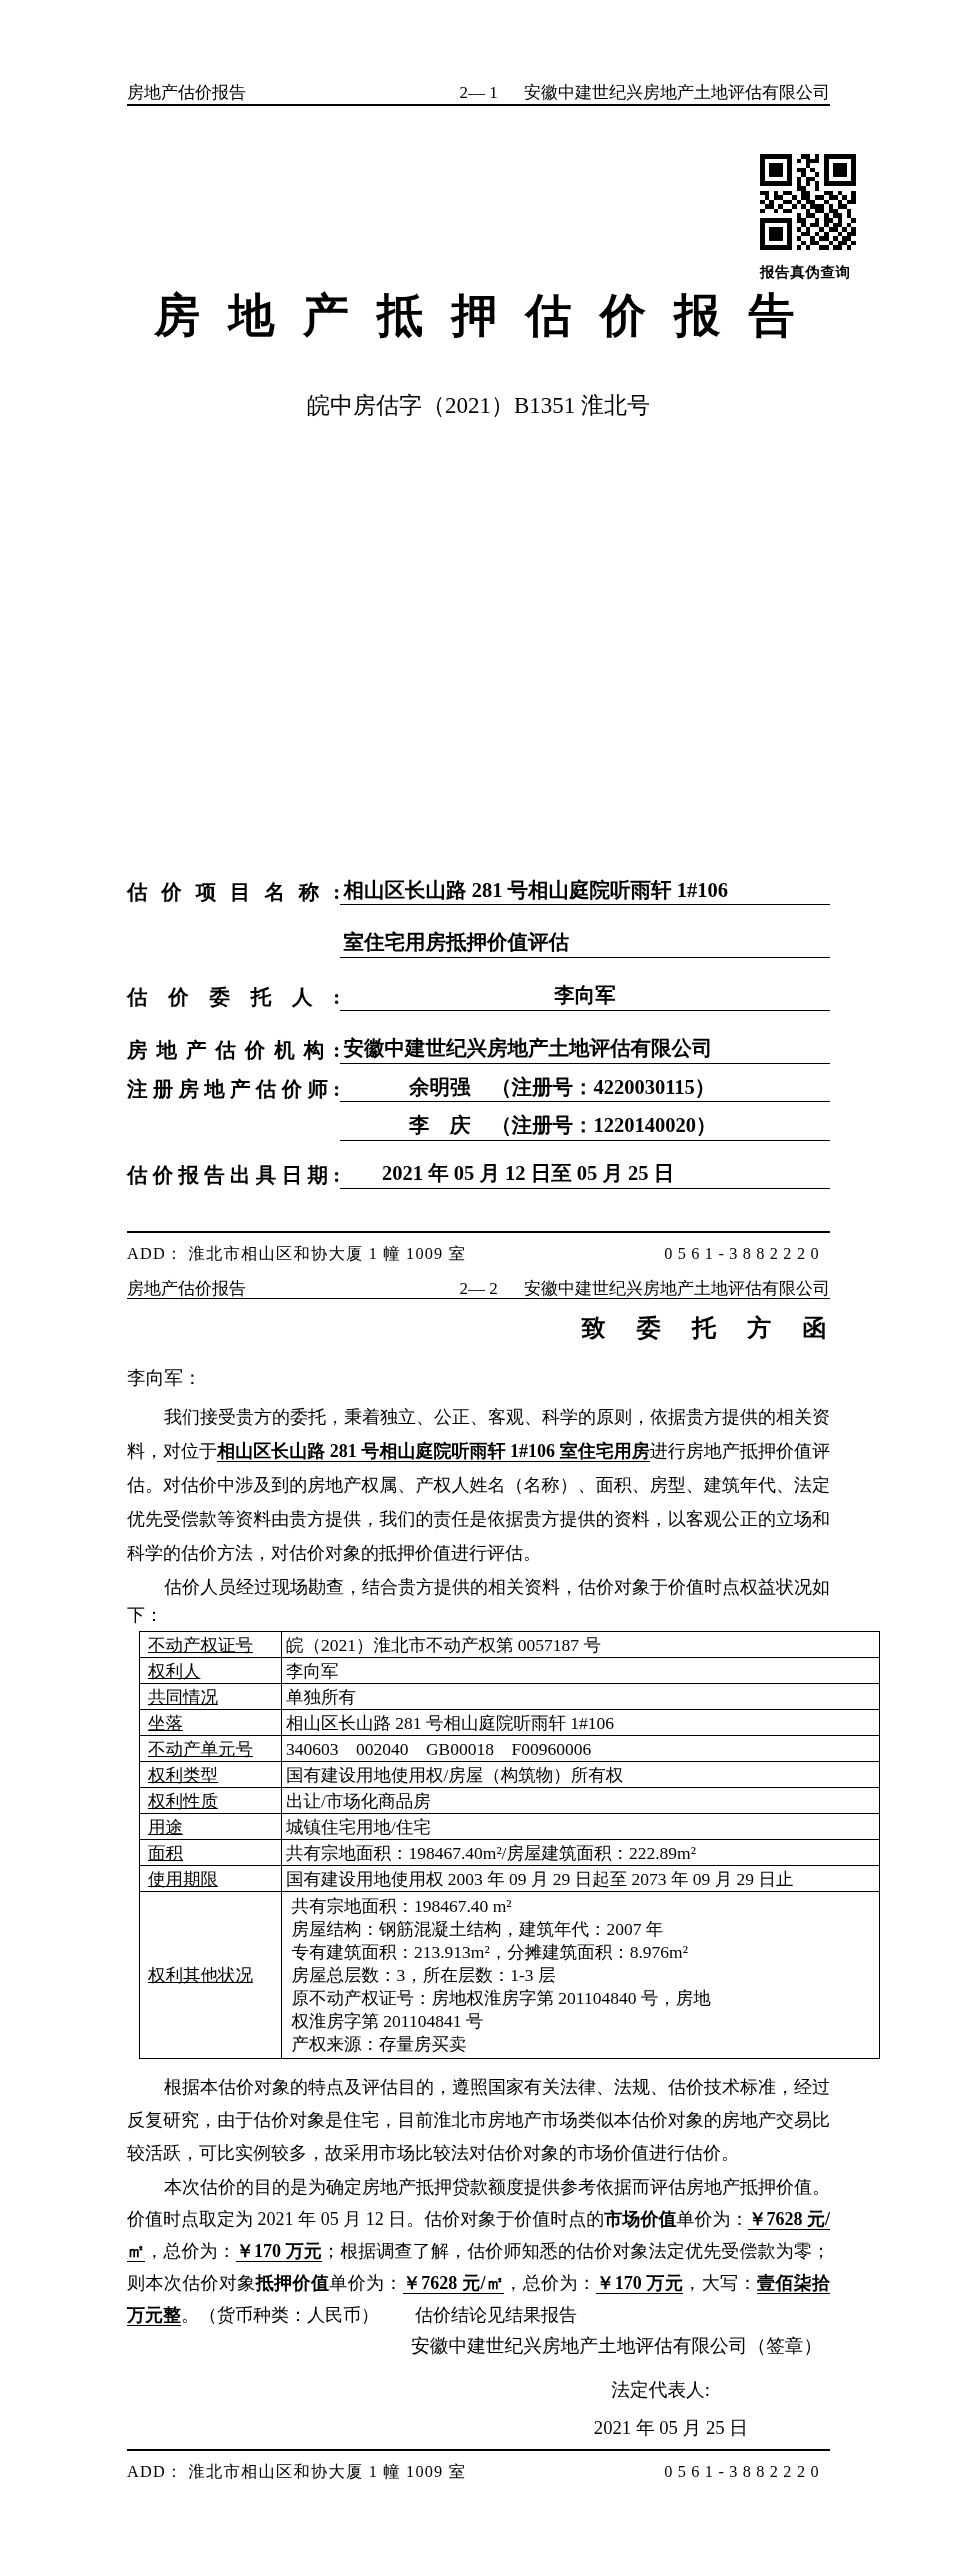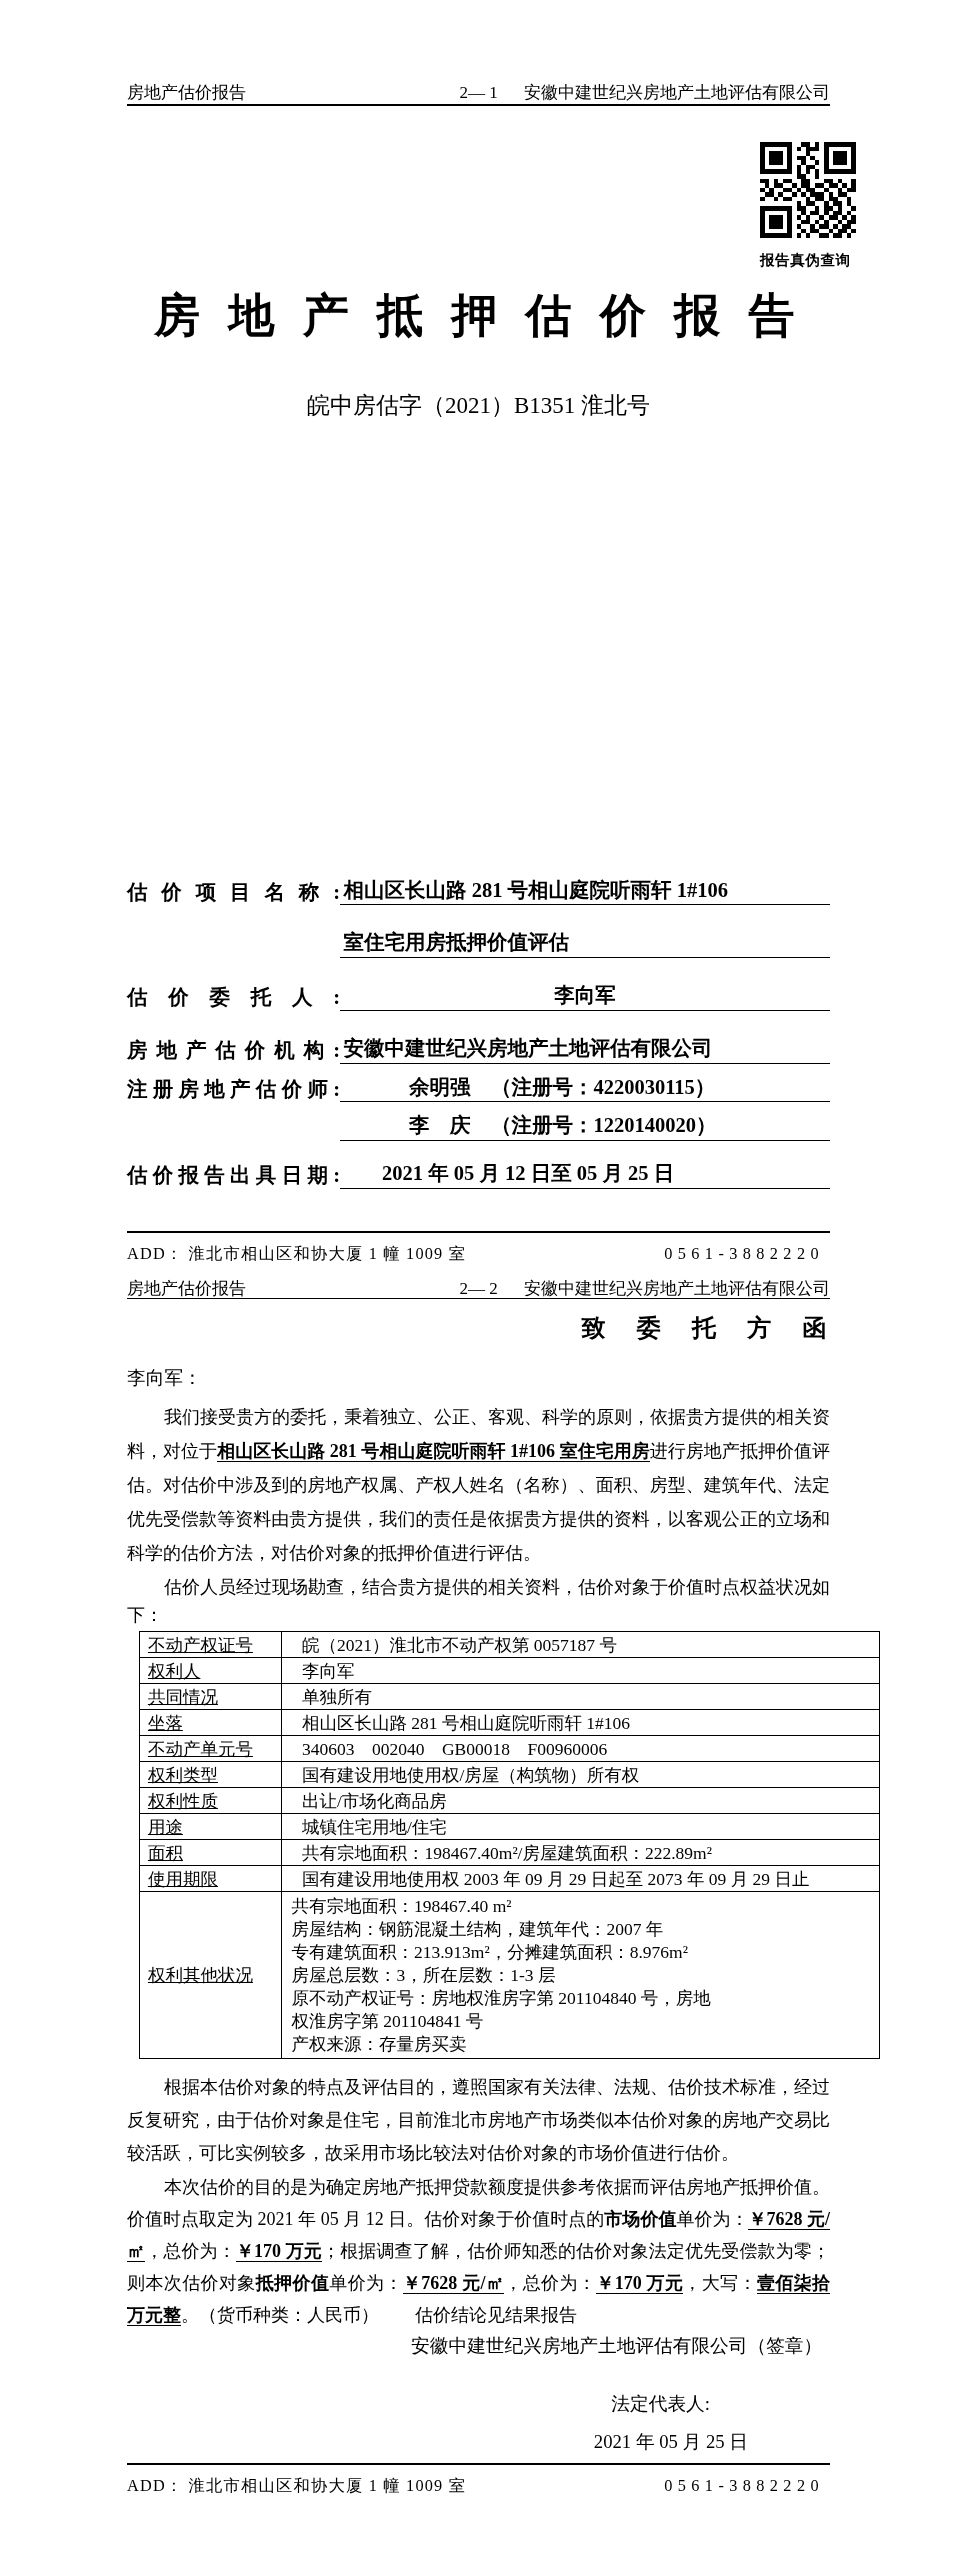--- a/index.html
+++ b/index.html
@@ -16,21 +16,21 @@
          font-size:17px; line-height:18px; }
   .hdr .h-left { text-align:left; }
   .hdr .h-center { text-align:center; }
   .hdr .h-right { text-align:right; }
   .hdr1 { margin-top:84px; }
   .hdr2 { margin-top:15.7px; }
   .rule-thick { border:none; border-top:2.4px solid #000; margin:1.8px 0 0 0; }
   .rule-thin  { border:none; border-top:1.2px solid #000; margin:0; }
 
   
-  .qr-wrap { position:absolute; top:142px; right:95px; width:102px; text-align:left; }
+  .qr-wrap { position:absolute; top:154px; right:95px; width:102px; text-align:left; }
   .qr { display:grid; grid-template-columns:repeat(21,1fr); grid-auto-rows:1fr;
         width:96px; height:96px; }
   .qr div { background:#fff; }
   .qr div.m { background:#000; }
   .qr-caption { margin-top:13.3px; font-size:14.5px; font-weight:600; white-space:nowrap; letter-spacing:0.6px; }
 
   
   .cover-title { margin-top:181px; text-align:center; font-size:46px; font-weight:bold;
                  letter-spacing:8.4px; line-height:58px; white-space:nowrap; }
   .cover-subtitle { margin-top:46px; text-align:center; font-size:23px; line-height:29px; }
@@ -64,28 +64,28 @@
   .p3 { margin-top:12px; line-height:33px; }
   .p4 { margin-top:1.2px;  line-height:32px; }
   .b  { font-weight:bold; }
   .bu { font-weight:bold; border-bottom:1.2px solid #000; }
 
   
   .rights-table { margin-top:1.8px; margin-left:11.5px; border-collapse:collapse;
                   width:741px; font-size:17.5px; border:1.8px solid #000; }
   .rights-table td { border:1.2px solid #000; vertical-align:middle; }
   .rights-table td.lab { width:132px; padding-left:8.4px;text-decoration:underline; }
-  .rights-table td.val { padding-left:20px; }
+  .rights-table td.val { padding-left:4px; }
   .rights-table tr.single td { height:23px; line-height:22px; }
   .rights-table td.multi { padding:2.4px 0 2.4px 9.6px; }
   .rights-table td.multi div { line-height:23px; }
 
   
   .sig-company { margin-top:3px;  text-align:right; margin-right:7.8px;  font-size:18.7px; line-height:24px; }
-  .sig-legal   { margin-top:34px; text-align:right; margin-right:120px; font-size:18.7px; line-height:24px; }
+  .sig-legal   { margin-top:20px; text-align:right; margin-right:120px; font-size:18.7px; line-height:24px; }
   .sig-date    { margin-top:13.3px; text-align:right; margin-right:82px; font-size:18.7px; line-height:24px; }
 </style>
 </head>
 <body>
 
 <div class="qr-wrap">
   <div class="qr">
       <div class="m"></div>
       <div class="m"></div>
       <div class="m"></div>

